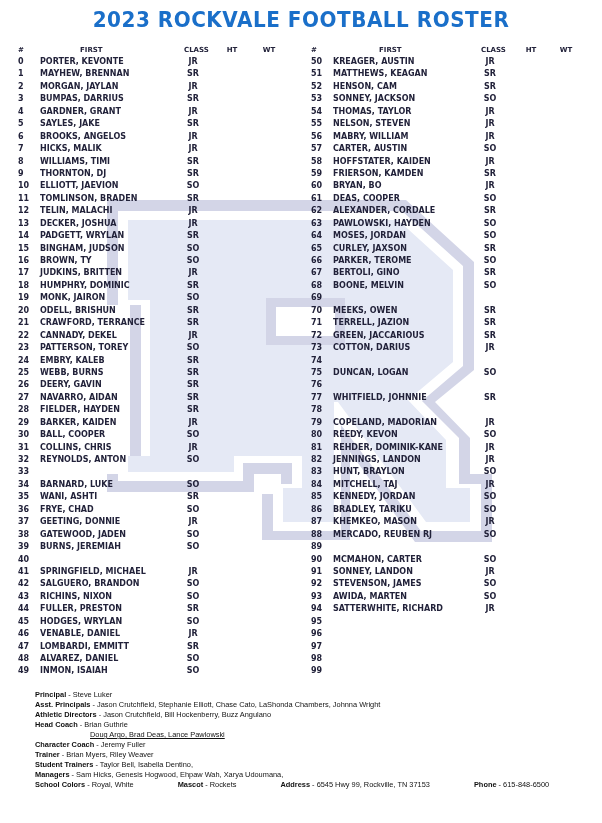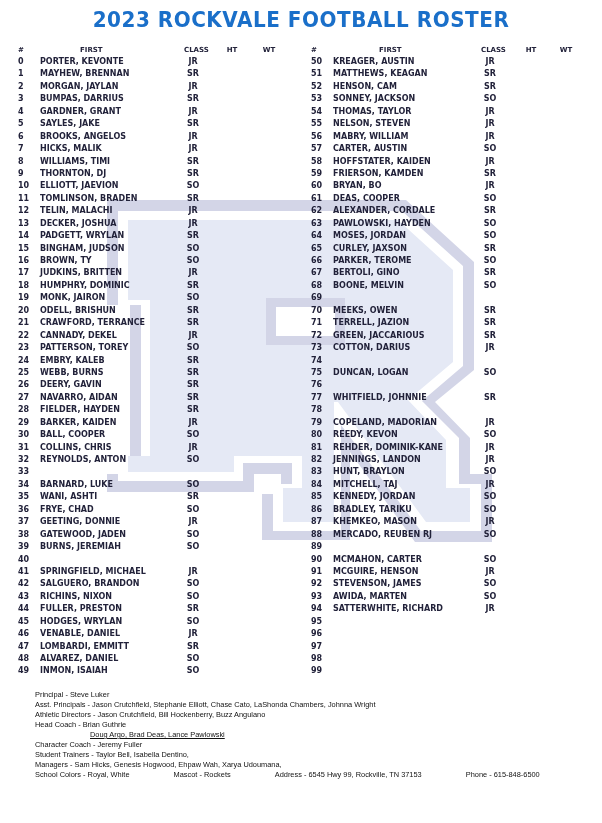--- a/index.html
+++ b/index.html
@@ -16,21 +16,21 @@
   .c-class { position: absolute; left: 166px; width: 18px; text-align: center; }
   .c-ht { position: absolute; left: 206px; width: 16px; text-align: center; }
   .c-wt { position: absolute; left: 243px; width: 16px; text-align: center; }
   .hdr .c-name { left: 62px; }
   .right .c-class { left: 170px; }
   .right .c-ht { left: 212px; }
   .right .c-wt { left: 247px; }
   .right .hdr .c-name { left: 68px; }
   .staff { position: absolute; left: 7px; top: 690px; z-index: 1; font-family: "Liberation Sans", sans-serif; font-size: 7.4px; color: #111; }
   .staff .line { height: 10px; line-height: 10px; white-space: nowrap; }
-  .staff .lbl { font-weight: normal; padding-left: 28px; }
+  .staff .lbl { font-weight: bold; padding-left: 28px; }
   .staff .indent { padding-left: 83px; text-decoration: underline; }
   .staff .gap { display: inline-block; width: 14px; }
 </style>
 </head>
 <body>
 
 <svg class="watermark" viewBox="0 0 602 823" xmlns="http://www.w3.org/2000/svg">
 
   <path d="M106,199 L405,199 L472,262 L472,365 L432,400 L468,437 L468,474 L492,474 L492,494 L468,494 L468,500 L462,540 L262,540 L262,495 L282,495 L282,474 L262,474 L262,390 L283,390 L283,474 L262,474 Z" fill="none"></path>
   <polygon points="107,200 406,200 474,262 474,370 435,402 470,438 470,474 492,474 492,542 415,542 350,452 350,540 262,540 262,494 281,494 281,474 254,474 254,492 107,492 107,474 130,474 130,305 107,305" fill="#d3d5e7"></polygon>
@@ -698,21 +698,21 @@
       </div>
       <div class="row">
         <span class="c-num">90</span>
         <span class="c-name">MCMAHON, CARTER</span>
         <span class="c-class">SO</span>
         <span class="c-ht"></span>
         <span class="c-wt"></span>
       </div>
       <div class="row">
         <span class="c-num">91</span>
-        <span class="c-name">MCGUIRE, HENSON</span>
+        <span class="c-name">SONNEY, LANDON</span>
         <span class="c-class">JR</span>
         <span class="c-ht"></span>
         <span class="c-wt"></span>
       </div>
       <div class="row">
         <span class="c-num">92</span>
         <span class="c-name">STEVENSON, JAMES</span>
         <span class="c-class">SO</span>
         <span class="c-ht"></span>
         <span class="c-wt"></span>
@@ -769,20 +769,21 @@
     </div>
 </div>
 
 <div class="staff">
   <div class="line"><span class="lbl">Principal</span><span> - </span><span>Steve Luker</span></div>
   <div class="line"><span class="lbl">Asst. Principals</span><span> - </span><span>Jason Crutchfield, Stephanie Elliott, Chase Cato, LaShonda Chambers, Johnna Wright</span></div>
   <div class="line"><span class="lbl">Athletic Directors</span><span> - </span><span>Jason Crutchfield, Bill Hockenberry, Buzz Angulano</span></div>
   <div class="line"><span class="lbl">Head Coach</span><span> - </span><span>Brian Guthrie</span></div>
   <div class="line indent"><span>Doug Argo, Brad Deas, Lance Pawlowski</span></div>
   <div class="line"><span class="lbl">Character Coach</span><span> - </span><span>Jeremy Fuller</span></div>
+  <div class="line"><span class="lbl">Trainer</span><span> - </span><span>Brian Myers, Riley Weaver</span></div>
   <div class="line"><span class="lbl">Student Trainers</span><span> - </span><span>Taylor Bell,  Isabella Dentino,</span></div>
   <div class="line"><span class="lbl">Managers</span><span> - </span><span> Sam Hicks, Genesis Hogwood, Ehpaw Wah,  Xarya Udoumana,</span></div>
   <div class="line">
     <span class="lbl">School Colors</span><span> - </span><span>Royal, White</span><span class="gap"></span>
     <span class="lbl">Mascot</span><span> - </span><span>Rockets</span><span class="gap"></span>
     <span class="lbl">Address</span><span> - </span><span>6545 Hwy 99, Rockville, TN 37153</span><span class="gap"></span>
     <span class="lbl">Phone</span><span> - </span><span>615-848-6500</span>
   </div>
 </div>
 

